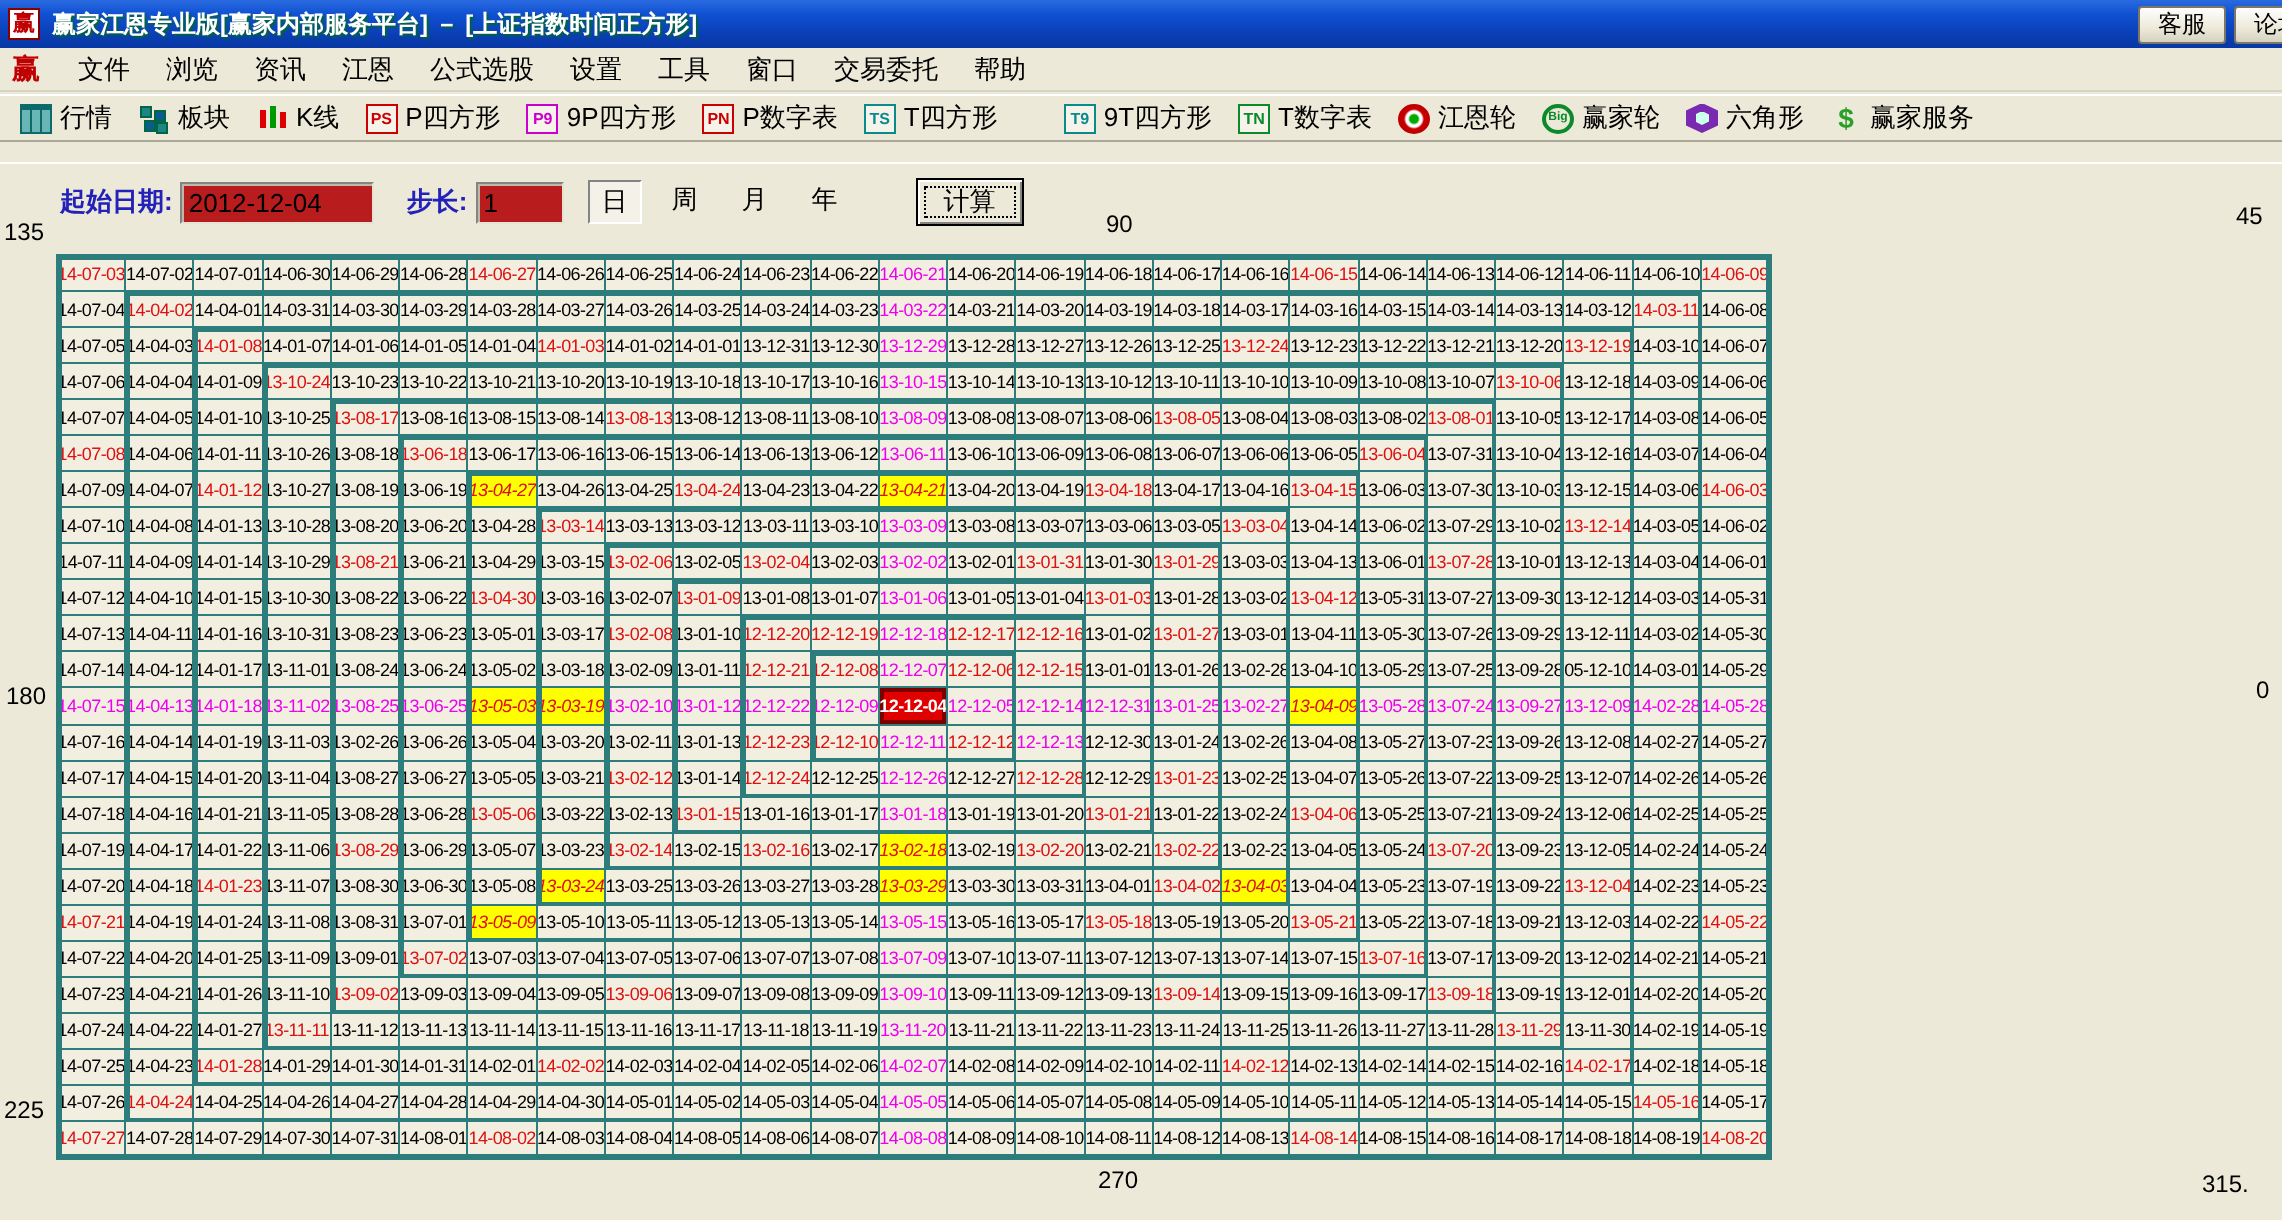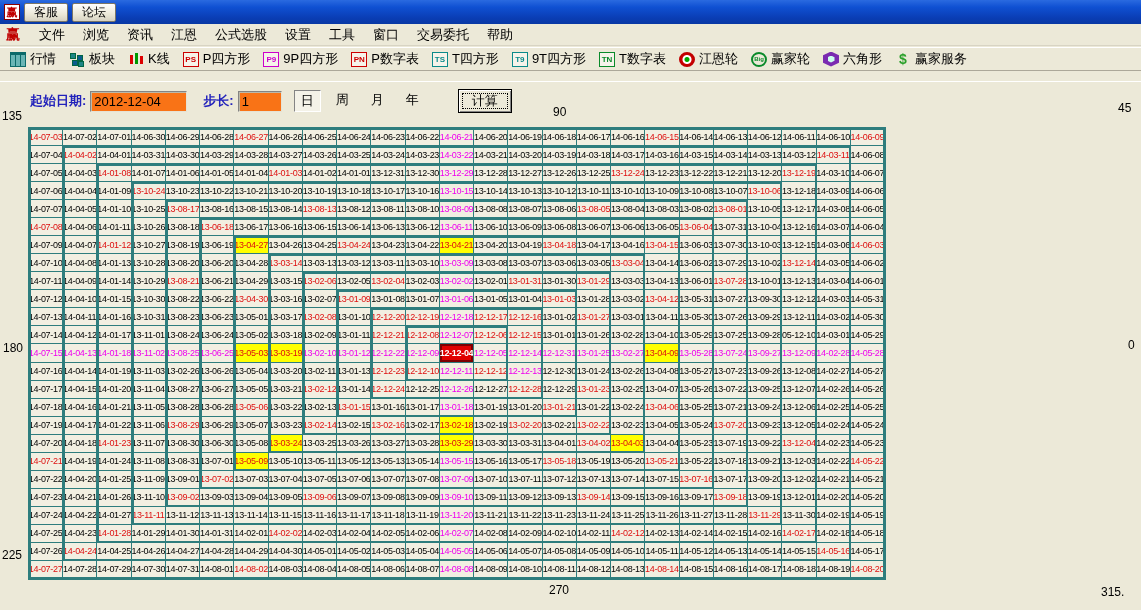--- a/index.html
+++ b/index.html
@@ -43,61 +43,62 @@
   .ic-k i { position:absolute; width:3px; background:#d00; }
   .ic-k i:nth-child(1){left:2px;top:3px;height:9px;background:#d00}
   .ic-k i:nth-child(2){left:7px;top:1px;height:11px;background:#090}
   .ic-k i:nth-child(3){left:12px;top:4px;height:8px;background:#d00}
   .ic-letter { font-size:8px; font-weight:bold; line-height:11px; width:15px; height:13px;
     text-align:center; background:#f6f3ea; }
   .ic-ps { border:1px solid #c00; color:#c00; }
   .ic-p9 { border:1px solid #c0c; color:#c0c; }
   .ic-pn { border:1px solid #c00; color:#c00; }
   .ic-ts { border:1px solid #0a8a8a; color:#0a8a8a; }
-  .ic-t9 { border:1px solid #0a8a8a; color:#0a8a8a; }
+  .ic-t9 { border:1px solid #0a8a8a; color:#0a8a8a;margin-left:20px; }
   .ic-tn { border:1px solid #0a8a2a; color:#0a8a2a; }
   .ic-wheel { border-radius:50%; border:2px solid #c00000; background:radial-gradient(circle,#0a0 0 2px,#fff 3px 4px,#c00 5px); width:15px; height:15px; }
   .ic-bigwheel { border-radius:50%; border:2px solid #0a8a2a; width:15px; height:15px; color:#0a8a2a; font-size:6px; font-weight:bold; text-align:center; line-height:11px; }
   .ic-hex { width:14px; height:14px; background:#7a2ab0; clip-path:polygon(50% 0,100% 25%,100% 75%,50% 100%,0 75%,0 25%); display:flex; align-items:center; justify-content:center; }
   .ic-hex i { width:7px; height:7px; background:#cfe; clip-path:polygon(50% 0,100% 25%,100% 75%,50% 100%,0 75%,0 25%); }
   .ic-dollar { color:#2aa02a; font-weight:bold; font-size:14px; }
 
   
   .controls { position:absolute; left:0; top:81px; width:1141px; height:39px; background:#ece9d8;
     border-top:1px solid #fff; display:flex; align-items:center; font-size:13px; }
   .lbl-blue { color:#2222bb; font-weight:bold; }
-  .ctl-input { background:#f97316; border:1px solid; border-color:#848484 #e6e2d4 #e6e2d4 #848484;
+  .ctl-input { background:#b91c1c; border:1px solid; border-color:#848484 #e6e2d4 #e6e2d4 #848484;
     box-shadow:inset 1px 1px 0 #bdb9a9; height:21px; font-size:13px; padding:0 3px; color:#000;
     font-family:"Liberation Sans","DejaVu Sans",sans-serif; }
   .per-btn { width:27px; height:22px; text-align:center; line-height:20px; font-size:13px; color:#000; background:transparent; }
   .per-btn.active { background:#f4f2e8; border:1px solid; border-color:#848484 #fff #fff #848484; }
   .calc-btn { width:54px; height:24px; background:#ece9d8; border:1px solid #000;
     box-shadow:inset 1px 1px 0 #fff, inset -1px -1px 0 #848484; font-size:13px; color:#000;
     text-align:center; line-height:22px; position:relative; }
   .calc-btn::after { content:""; position:absolute; inset:3px; border:1px dotted #000; }
 
   
   .angle-label { position:absolute; font-size:12px; color:#000; }
   .grid { position:absolute; left:28px; top:127px; width:858px; height:453px;
     background:#f2efe1; display:grid; grid-template-columns:repeat(25,1fr);
     grid-template-rows:repeat(25,1fr); border:1px solid #2e7d7d; }
   .cell { border-right:1px solid #2e7d7d; border-bottom:1px solid #2e7d7d;
     font-size:9px; letter-spacing:-0.3px; color:#000; display:flex; align-items:center;
     justify-content:center; white-space:nowrap; overflow:hidden; }
   .cell.r { color:#dd1111; }
   .cell.m { color:#ee00ee; }
-  .cell.y { color:#dd1111; background:#ffff00; }
+  .cell.y { color:#dd1111; background:#ffff00;font-style:italic; }
   .cell.s { color:#ffffff; background:#e00000; box-shadow:inset 0 0 0 2px #7d0000; font-weight:bold; }
   .ring { position:absolute; border:2px solid #2e7d7d; pointer-events:none; }
 </style>
 </head>
 <body>
 
 <div class="titlebar">
   <div class="logo">赢</div>
+  <div class="title">赢家江恩专业版[赢家内部服务平台] － [上证指数时间正方形]</div>
   <div class="tb-btn">客服</div>
   <div class="tb-btn clip">论坛</div>
 </div>
 
 <div class="menubar">
   <span class="mlogo">赢</span>
   <span id="menu-items"><span class="menu-item">文件</span><span class="menu-item">浏览</span><span class="menu-item">资讯</span><span class="menu-item">江恩</span><span class="menu-item">公式选股</span><span class="menu-item">设置</span><span class="menu-item">工具</span><span class="menu-item">窗口</span><span class="menu-item">交易委托</span><span class="menu-item">帮助</span></span>
 </div>
 
 <div class="toolbar" id="toolbar">

